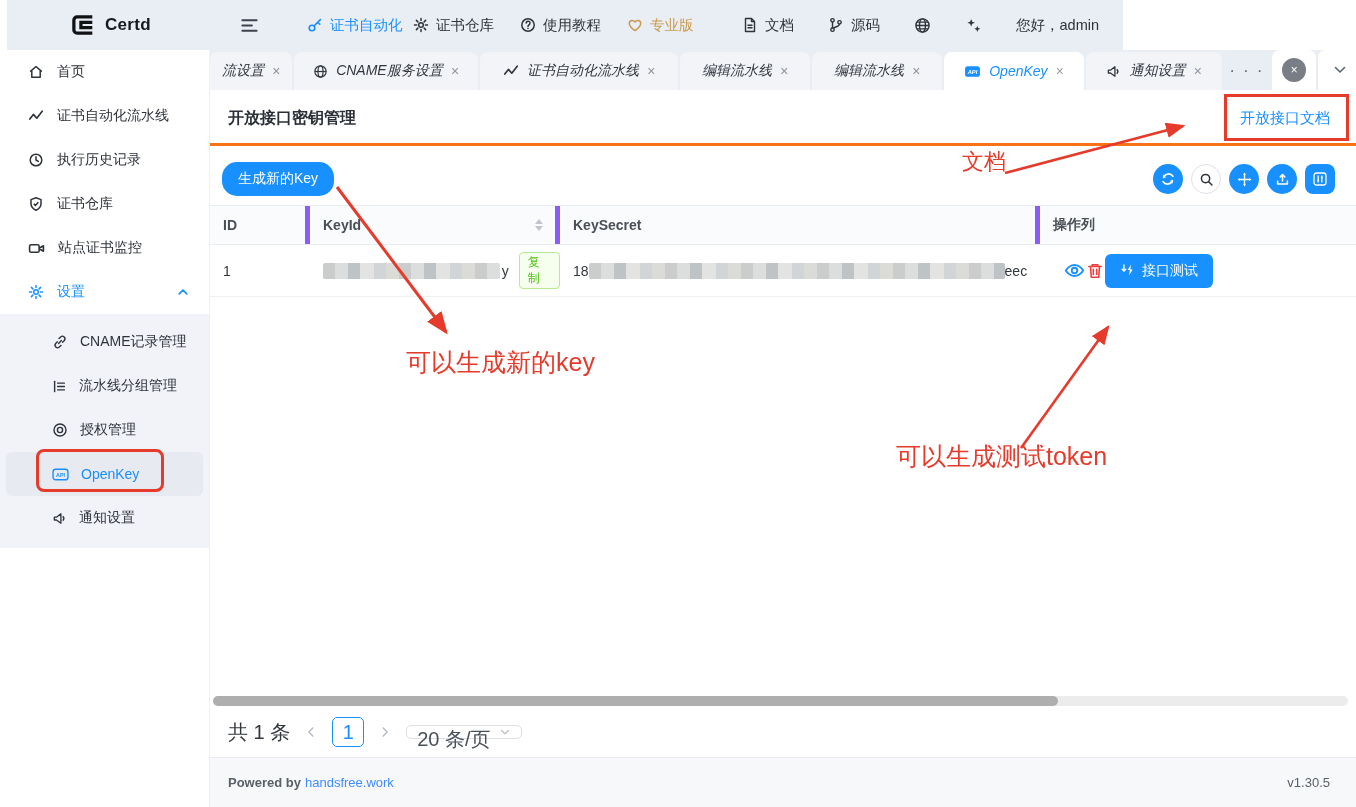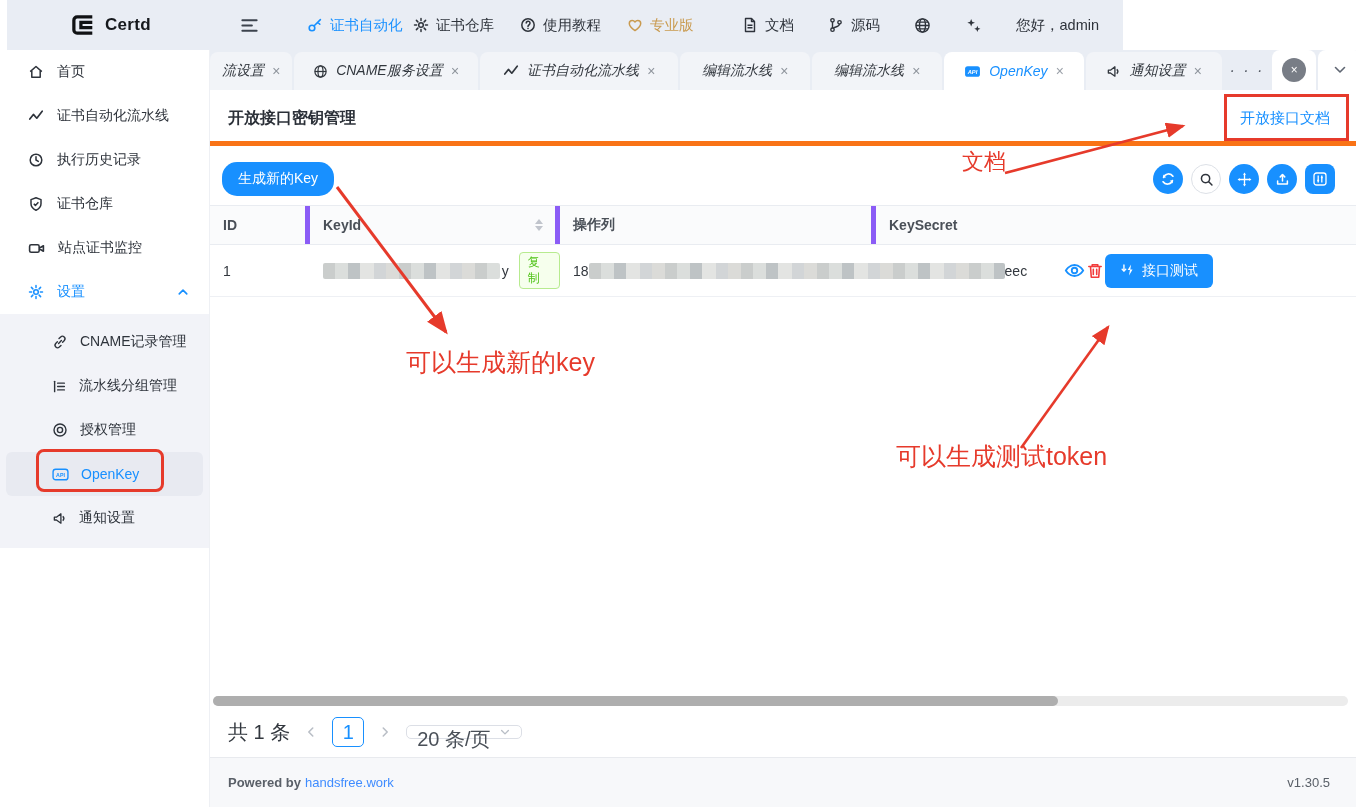--- a/index.html
+++ b/index.html
@@ -34,21 +34,21 @@
   .side-item { height:44px; display:flex; align-items:center; gap:13px; padding-left:28px; font-size:14px; color:#2e333b; cursor:pointer; position:relative; }
   .side-item .chev { position:absolute; right:20px; top:16px; }
   .side-item.primary { color:#1890ff; }
   .submenu { background:#f2f3f8; padding:6px 0 8px 0; }
   .sub-item { height:44px; display:flex; align-items:center; gap:12px; padding-left:52px; font-size:14px; color:#2e333b; cursor:pointer; position:relative; }
   .sub-item.active { color:#1890ff; background:#e8eaf1; border-radius:6px; margin:0 6px; padding-left:46px; }
   .redbox-openkey { position:absolute; left:36px; top:399px; width:128px; height:43px; border:3px solid #e63a2b; border-radius:8px; pointer-events:none; z-index:30; }
 
   
   .main { position:absolute; top:90px; left:210px; width:1146px; height:717px; background:#fff; }
-  .page-header { position:absolute; top:0; left:0; right:0; height:56px; border-bottom:5px solid #f97316; }
+  .page-header { position:absolute; top:0; left:0; right:0; height:56px; border-bottom:3px solid #f97316; }
   .page-title { position:absolute; left:18px; top:0; line-height:56px; font-size:16px; font-weight:bold; color:#2b3038; }
   .doc-link { position:absolute; right:26px; top:0; line-height:56px; font-size:15px; color:#1890ff; cursor:pointer; }
   .redbox-doc { position:absolute; left:1014px; top:4px; width:125px; height:47px; border:3px solid #e63a2b; pointer-events:none; z-index:30; }
 
   .gen-btn { position:absolute; left:12px; top:72px; height:34px; padding:0 16px; background:#1890ff; color:#fff; font-size:14px; border:none; border-radius:15px; display:flex; align-items:center; cursor:pointer; }
   .tool-icons { position:absolute; right:21px; top:74px; display:flex; gap:8px; }
   .icircle { width:30px; height:30px; border-radius:50%; background:#1890ff; color:#fff; display:flex; align-items:center; justify-content:center; cursor:pointer; }
   .icircle.light { background:#fff; color:#2e333b; border:1px solid #dde1e7; }
   .icircle.square { border-radius:8px; }
 
@@ -426,22 +426,22 @@
     <div class="grid">
       <div class="g-head">
         <div class="cell c-id">ID</div>
         <div class="cell c-keyid">
           <span>KeyId</span>
           <span class="sort">
               <i class="up"></i>
               <i class="down"></i>
             </span>
         </div>
+        <div class="cell c-secret">KeySecret</div>
         <div class="cell c-ops">操作列</div>
-        <div class="cell c-secret">KeySecret</div>
       </div>
       <div class="g-row">
         <div class="cell c-id">1</div>
         <div class="cell c-keyid">
           <span class="mosaic" style="width:182px"></span>
           <span style="margin-left:2px">y</span>
           <span class="tag-copy">复制</span>
         </div>
         <div class="cell c-secret">
           <span>18</span>

